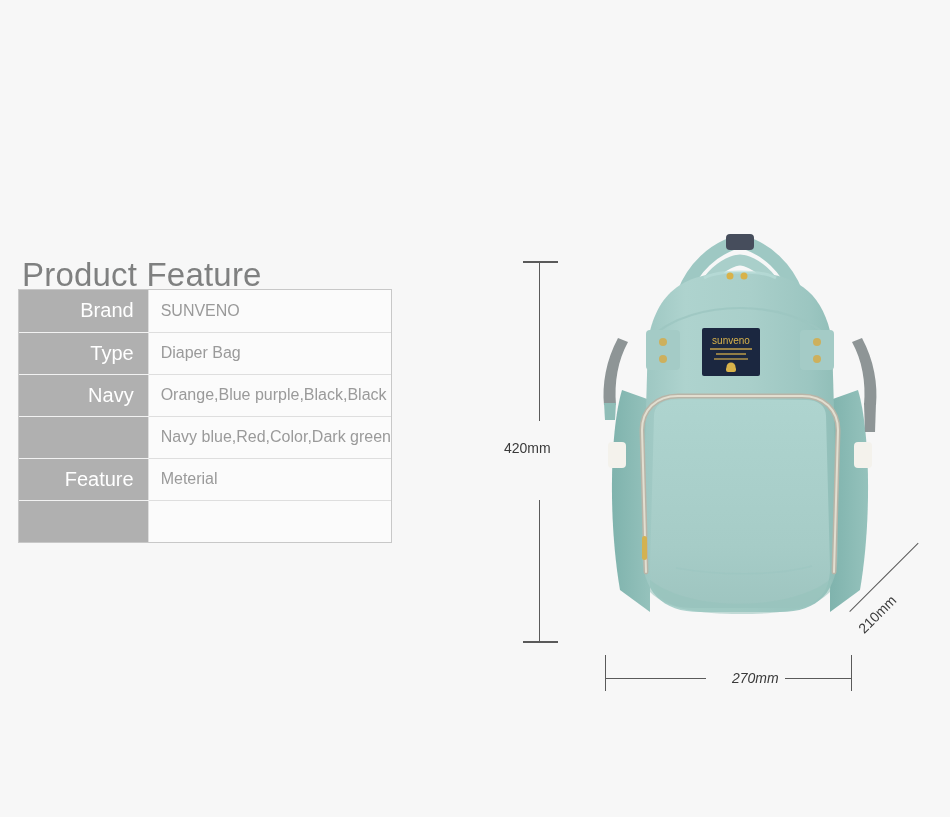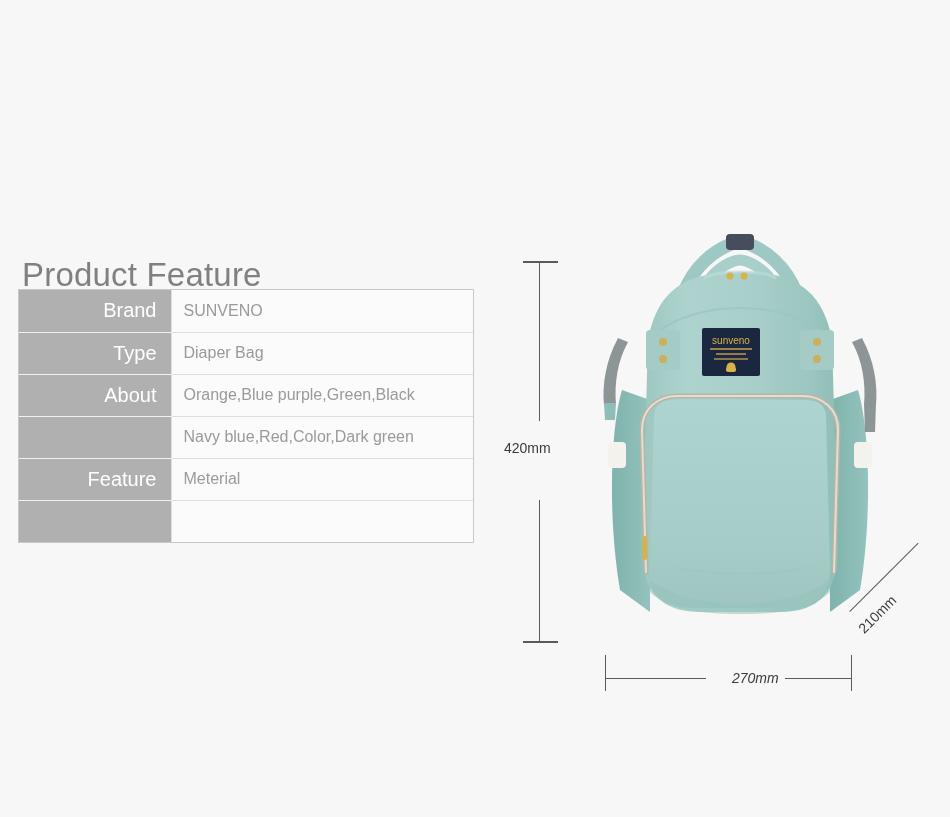--- a/index.html
+++ b/index.html
@@ -30,21 +30,21 @@
     letter-spacing: 0.2px;
     white-space: nowrap;
     margin-top: 48px;
   }
 
   
   #spec-table {
     position: absolute;
     left: 18px;
     top: 289px;
-    width: 456px;
+    width: 374px;
     border: 1px solid #c8c8c8;
     border-collapse: collapse;
     background: #fbfbfb;
   }
   #spec-table table { width: 100%; border-collapse: collapse; }
 
   #spec-table tr { height: 42px; }
 
   #spec-table td.k {
     width: 152px;
@@ -129,22 +129,22 @@
       <tbody>
         <tr>
           <td class="k">Brand</td>
           <td class="v">SUNVENO</td>
         </tr>
         <tr>
           <td class="k">Type</td>
           <td class="v">Diaper Bag</td>
         </tr>
         <tr>
-          <td class="k">About</td>
-          <td class="v">Orange,Blue purple,Green,Black</td>
+          <td class="k">Navy</td>
+          <td class="v">Orange,Blue purple,Black,Black</td>
         </tr>
         <tr>
           <td class="k"></td>
           <td class="v">Navy blue,Red,Color,Dark green</td>
         </tr>
         <tr>
           <td class="k">Feature</td>
           <td class="v">Meterial</td>
         </tr>
         <tr>

